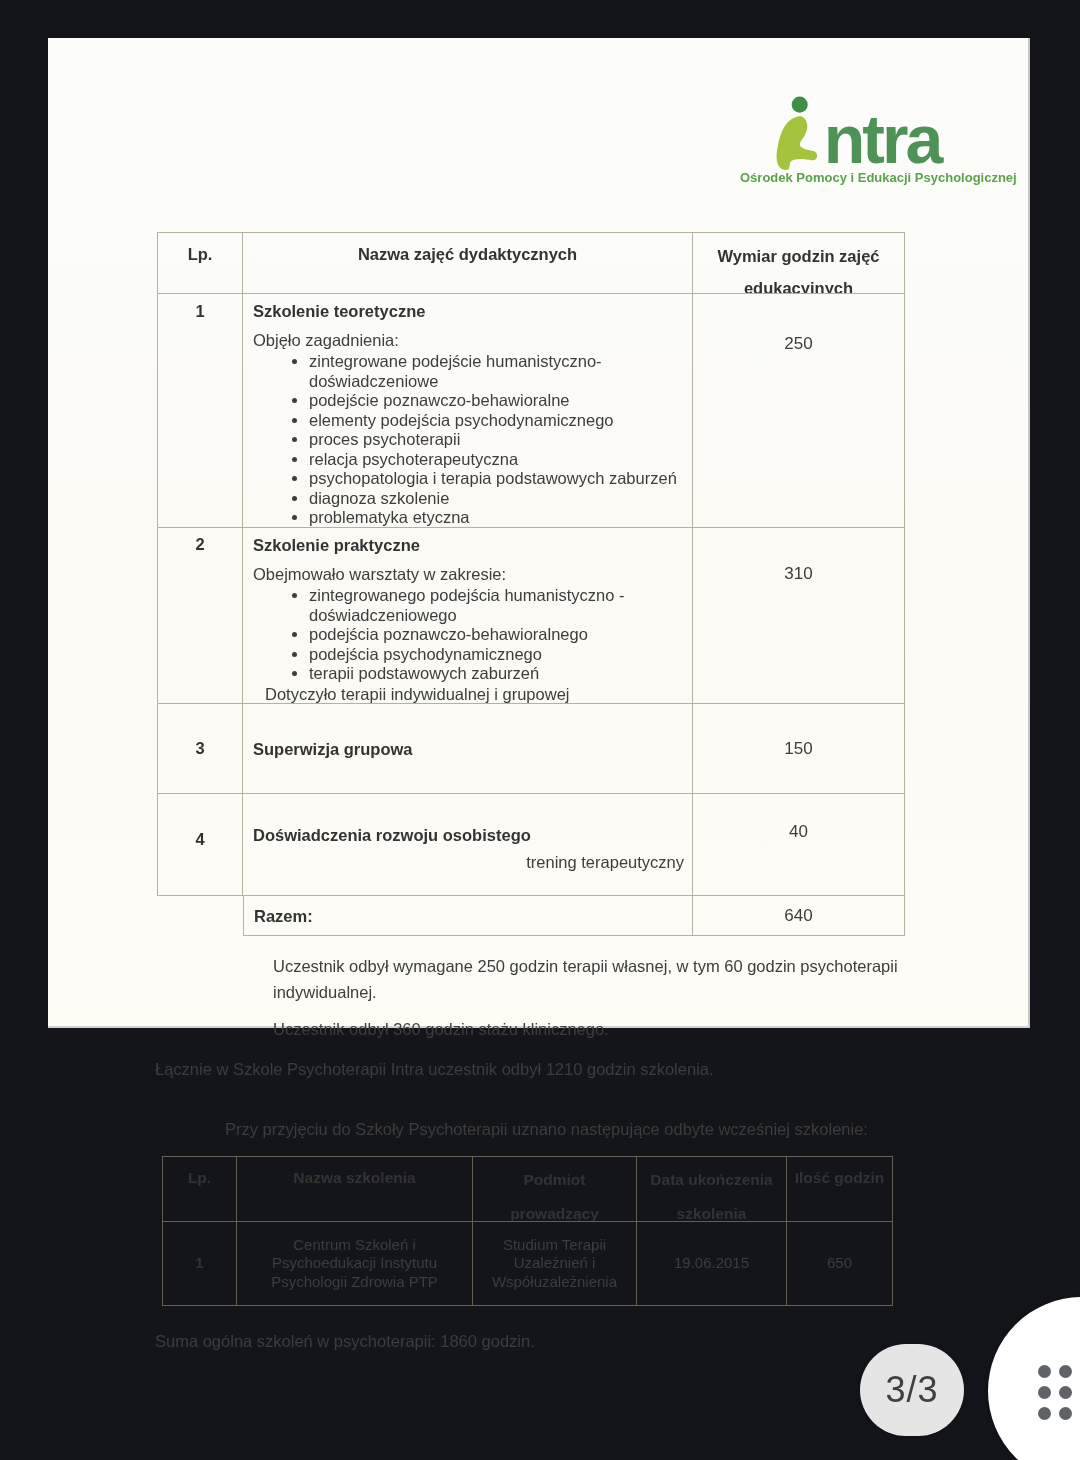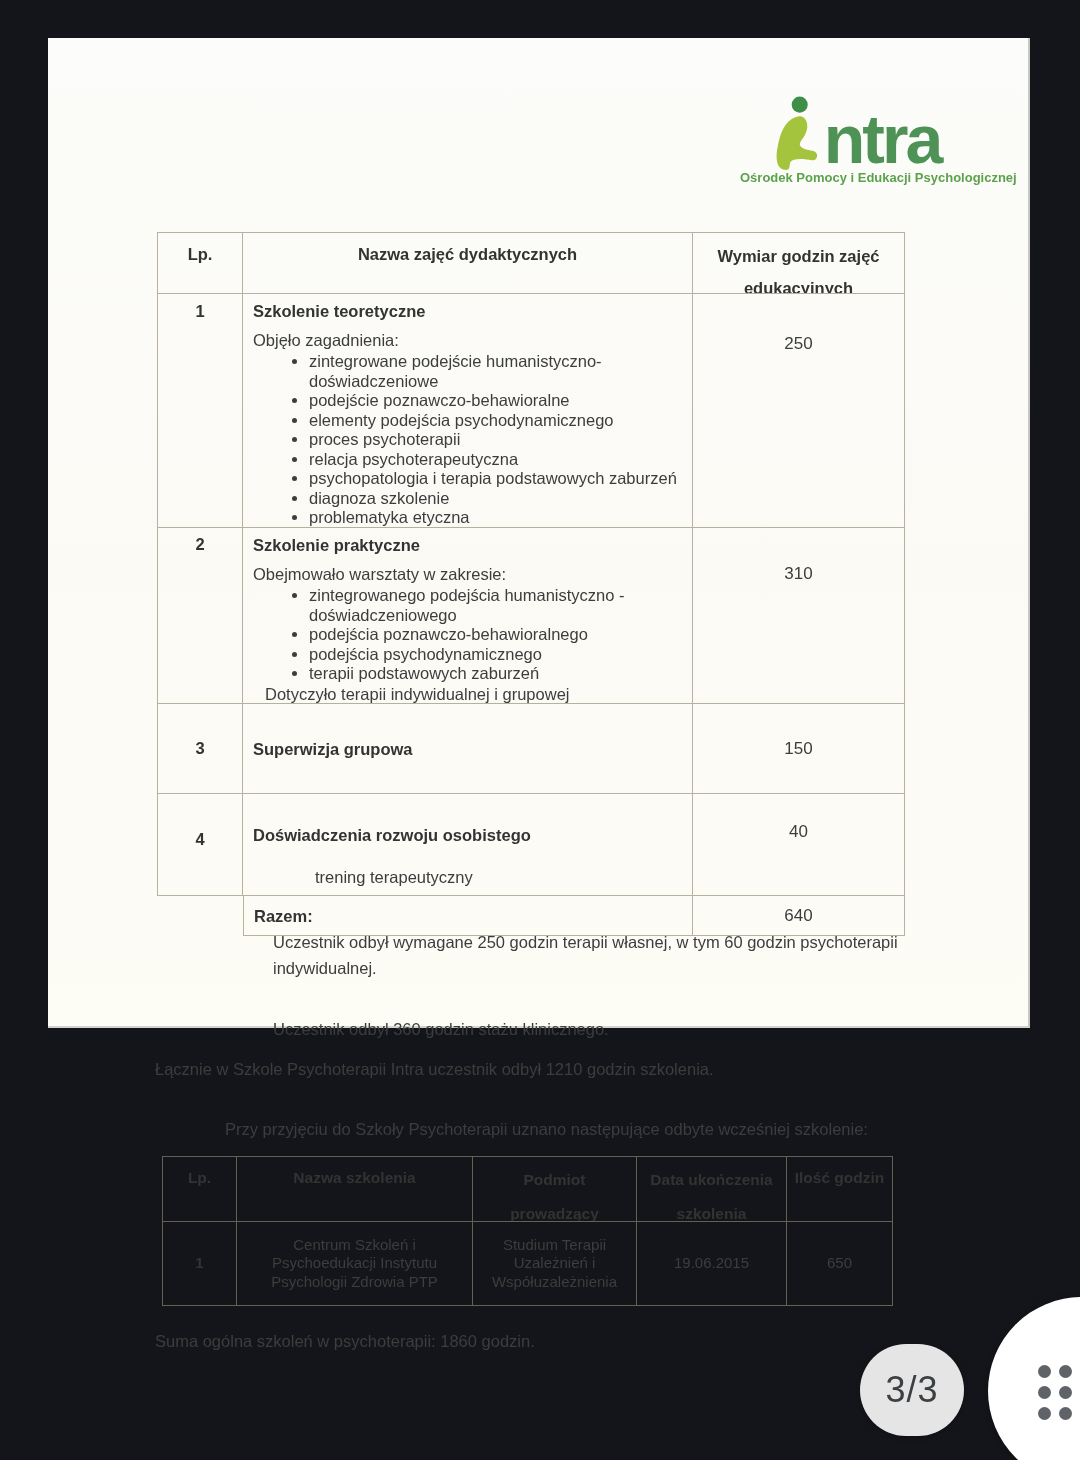--- a/index.html
+++ b/index.html
@@ -52,21 +52,21 @@
   .t1 .lp { text-align:center; }
   .t1 .body-cell { padding:6px 8px 0 10px; }
   .t1 .row-title { font-weight:bold; color:#333; line-height:22px; }
   .t1 .intro { margin-top:8px; line-height:20px; }
   .t1 ul { list-style:disc; padding-left:56px; margin-top:2px; }
   .t1 li { line-height:19.5px; padding-right:2px; }
   .t1 .outro { line-height:20px; margin-left:12px; }
   .t1 .hours { text-align:center; font-size:17px; }
   .t1 .vcenter { display:flex; align-items:center; justify-content:center; }
   .t1 .vcenter-l { display:flex; align-items:center; padding-left:10px; }
-  .t1 .sub-line { margin-top:21px; margin-left:62px; line-height:20px; }
+  .t1 .sub-line { margin-top:6px; margin-left:62px; line-height:20px;text-align:right; }
 
   
   .para { position:absolute; font-size:16.5px; line-height:26px; color:#3d3d3d; }
 
   
   .t2 {
     position:absolute; left:114px; top:1118px; width:732px;
     display:grid;
     grid-template-columns:75px 236px 164px 150px 106px;
     grid-template-rows:66px 84px;
@@ -167,21 +167,21 @@
         <div class="row-title">Doświadczenia rozwoju osobistego</div>
         <div class="sub-line">trening terapeutyczny</div>
       </div>
       <div class="cell hours" style="padding-top:28px;">40</div>
 
       <div class="noborder"></div>
       <div class="cell bl vcenter-l row-title">Razem:</div>
       <div class="cell hours vcenter">640</div>
     </div>
 
-    <p class="para" style="left:225px; top:891px; width:662px;">Uczestnik odbył wymagane 250 godzin terapii własnej, w tym 60 godzin  psychoterapii indywidualnej.</p>
+    <p class="para" style="left:225px; top:915px; width:662px;">Uczestnik odbył wymagane 250 godzin terapii własnej, w tym 60 godzin  psychoterapii indywidualnej.</p>
     <p class="para" style="left:225px; top:978px;">Uczestnik odbył 360 godzin stażu klinicznego.</p>
     <p class="para" style="left:107px; top:1018px;">Łącznie w Szkole Psychoterapii Intra uczestnik odbył 1210  godzin szkolenia.</p>
     <p class="para" style="left:177px; top:1078px;">Przy przyjęciu do Szkoły Psychoterapii uznano następujące odbyte wcześniej szkolenie:</p>
 
     <div class="t2">
       <div class="cell bt bl hdr">Lp.</div>
       <div class="cell bt hdr">Nazwa szkolenia</div>
       <div class="cell bt hdr hdr2">
         <div>Podmiot</div>
         <div>prowadzący</div>

